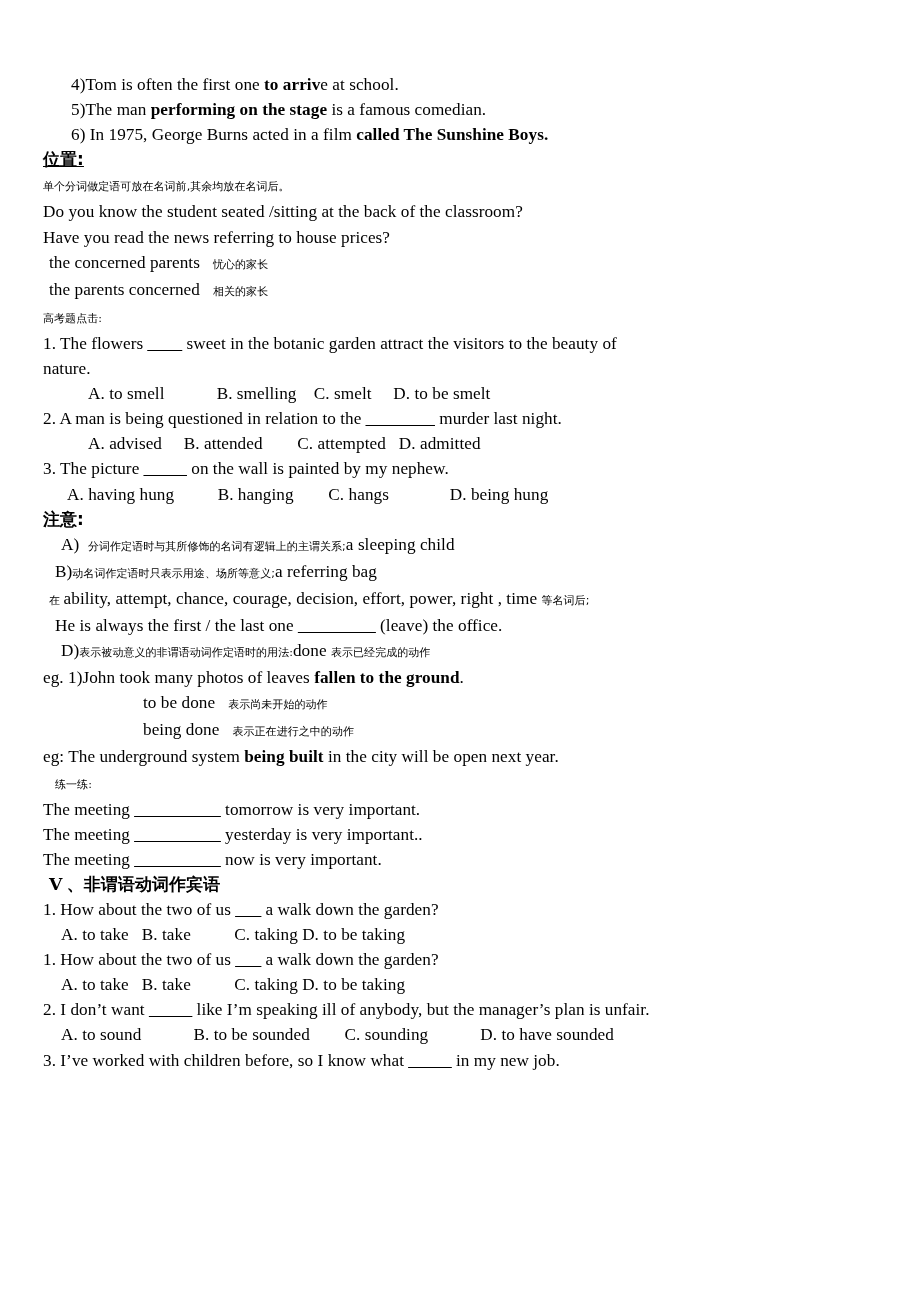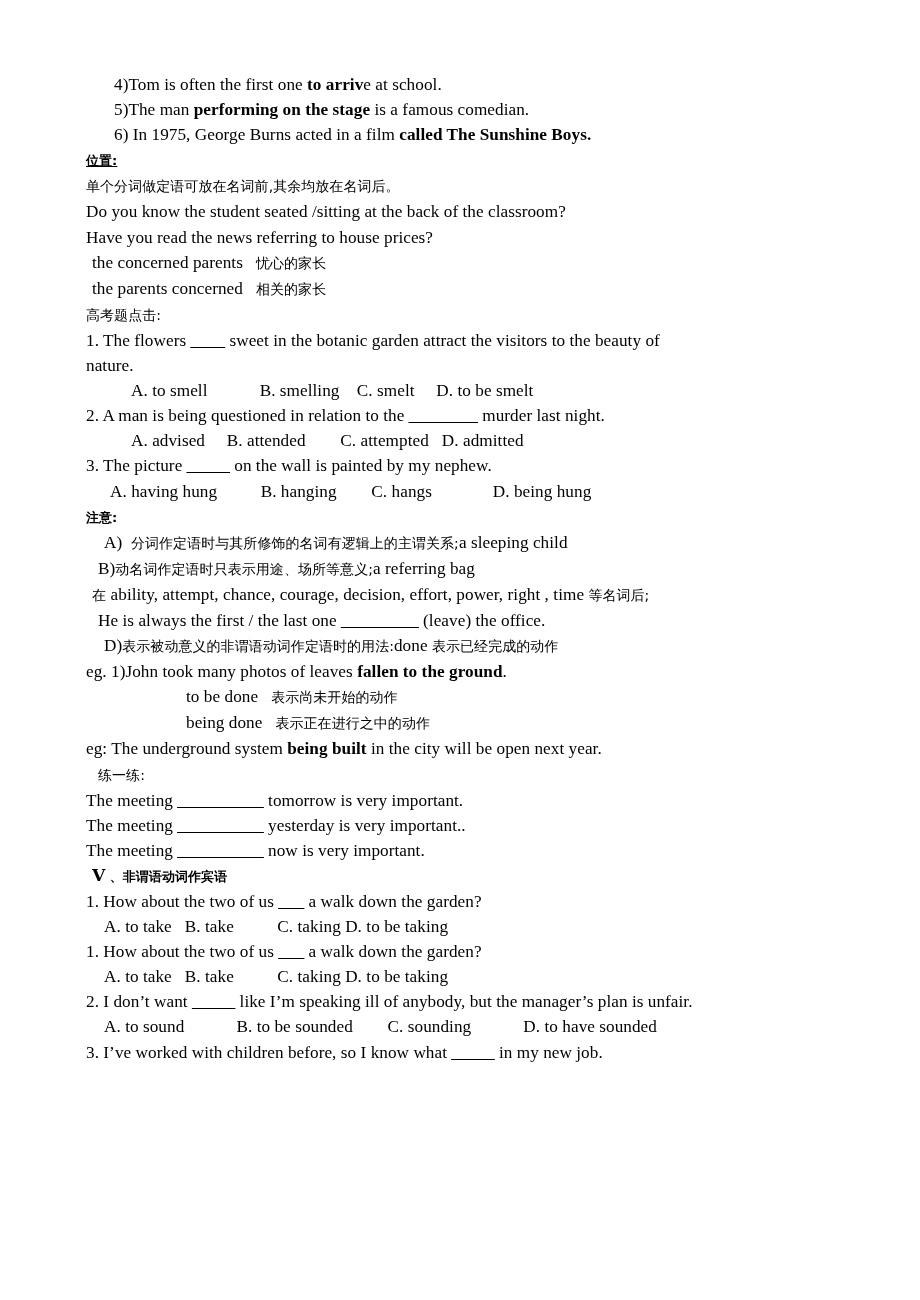--- a/index.html
+++ b/index.html
@@ -16,21 +16,20 @@
     color: #000000;
     overflow: hidden;
   }
   .page {
     position: absolute;
     top: 0; left: 0;
     width: 732px;
     height: 1300px;
     padding: 72px 74px 0 43px;
     box-sizing: border-box;
-    margin-left: 43px;
   }
   .line {
     font-size: 17.2px;
     line-height: 25.1px;
     white-space: pre-wrap;
     letter-spacing: 0.05px;
   }
   
   .ind1  { padding-left: 28px; }
   .ind3  { padding-left: 12px; }
@@ -40,34 +39,34 @@
   .ind-opt2 { padding-left: 24px; }
   .ind-deep { padding-left: 100px; }
   .ind-neg  { padding-left: 0px; font-family: Liberation Serif, serif; }
 
   b, .b { font-weight: bold; }
   .u { text-decoration: underline; }
 
   
   .cjk {
     font-family: "DejaVu Sans", "Liberation Sans", sans-serif;
-    font-size: 14px;
+    font-size: 11px;
   }
   .cjk-b {
     font-family: "DejaVu Sans", "Liberation Sans", sans-serif;
     font-size: 16.4px;
     font-weight: bold;
   }
 
   
   .heading {
     font-size: 17.2px;
     line-height: 25.1px;
   }
-  .heading .cjk-b { font-size: 13px; }
+  .heading .cjk-b { font-size: 17px; }
 
   
   .blank {
     text-decoration: underline;
     white-space: pre;
   }
 </style>
 </head>
 <body>
 

